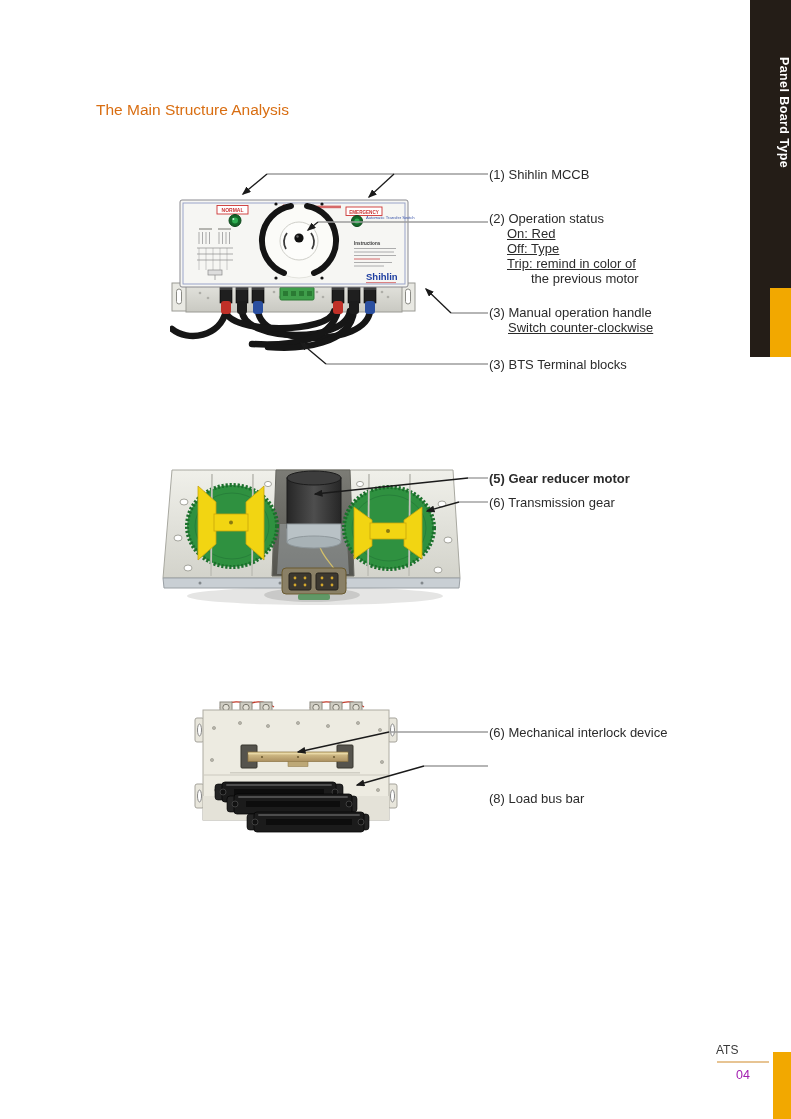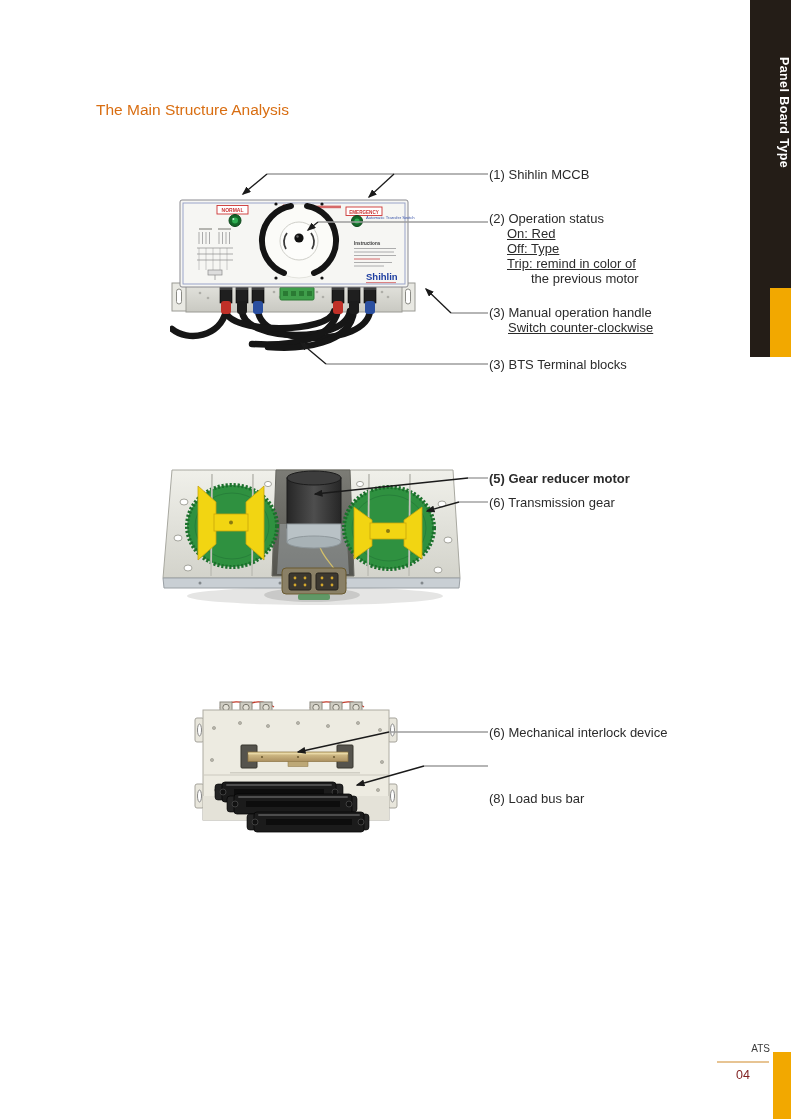--- a/index.html
+++ b/index.html
@@ -28,25 +28,25 @@
   
   .callout-lines{position:absolute;left:0;top:0;width:791px;height:1119px;pointer-events:none;}
   
   .callout{position:absolute;left:489px;font-size:13px;line-height:15px;
            color:var(--text_dark,#2b2b2b);white-space:nowrap;}
   .callout .sub{display:block;padding-left:18px;text-decoration:underline;}
   .callout .sub2{display:block;padding-left:42px;}
   .c1{top:167px;} .c2{top:211px;} .c3{top:305px;} .c4{top:357px;}
   .c5{top:471px;font-weight:bold;} .c6{top:495px;text-align:center;} .c7{top:725px;} .c8{top:759px;margin-top:32px;}
   
-  .footer-ats{position:absolute;left:716px;top:1043px;width:54px;text-align:right;
-              font-size:10px;color:#3a3a3a;}
+  .footer-ats{position:absolute;left:716px;top:1043px;width:54px;text-align:left;
+              font-size:12px;color:#3a3a3a;}
   .footer-line{position:absolute;left:717px;top:1061px;width:52px;height:2px;background:#e7c493;}
   .footer-num{position:absolute;left:716px;top:1068px;width:54px;text-align:center;
-              font-size:12.5px;color:#7f1d1d;}
+              font-size:12.5px;color:#a21caf;}
 </style>
 </head>
 <body>
 
 <div class="page">
 
   <div class="sidebar">
     <div class="sidebar-text">
       <span>Panel Board Type</span>
     </div>

